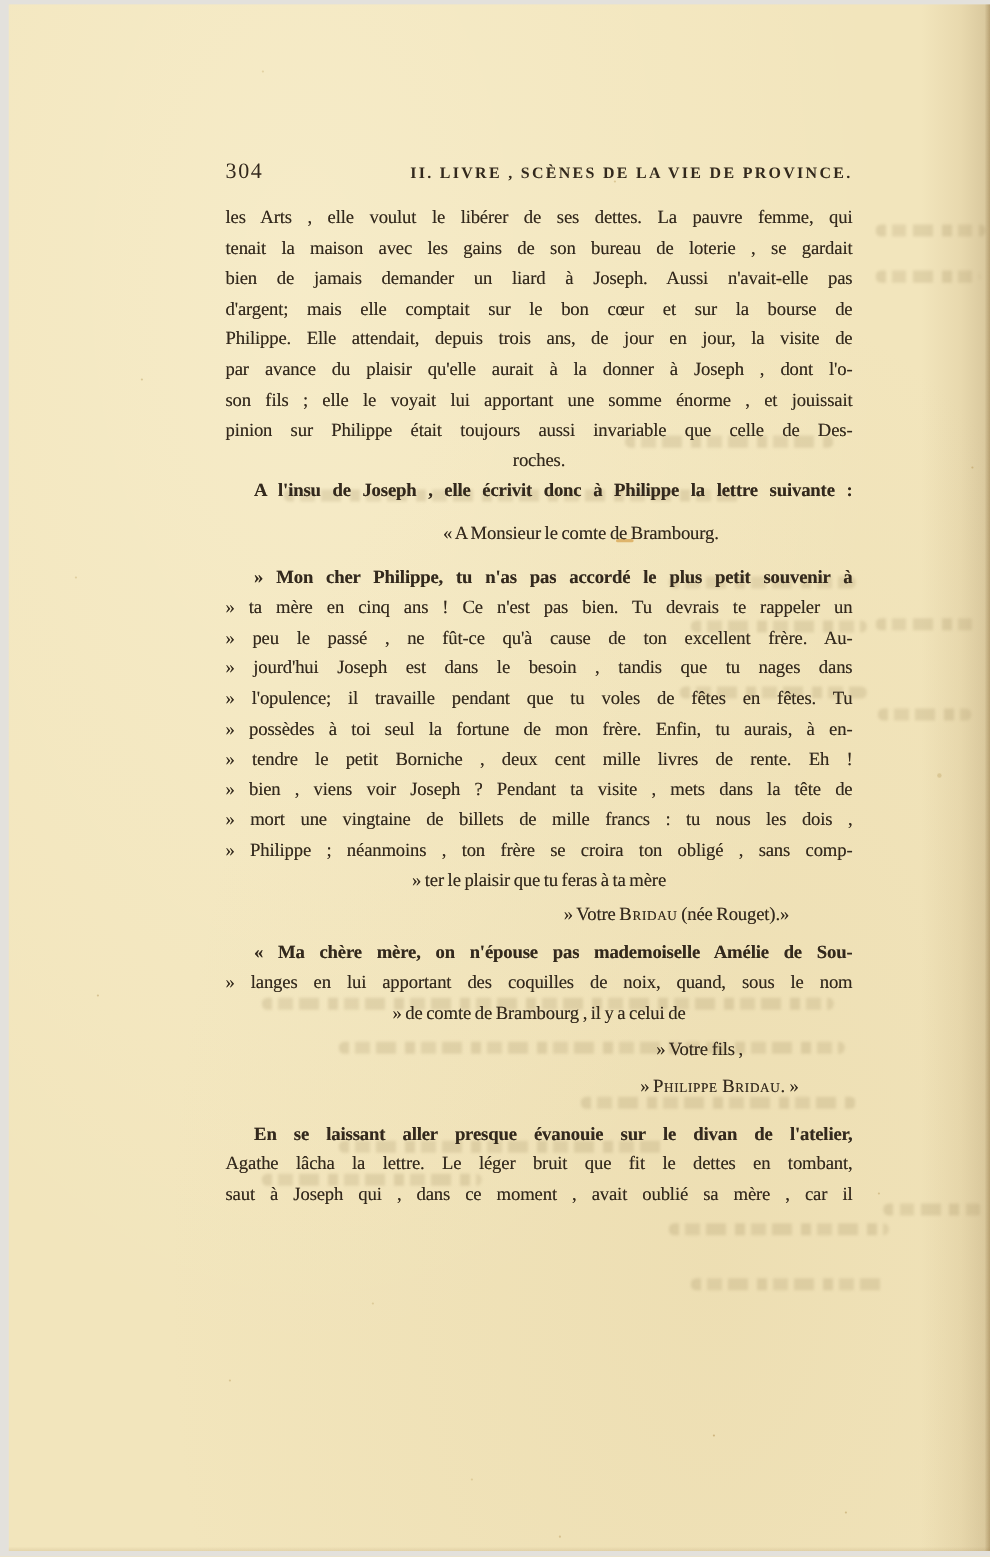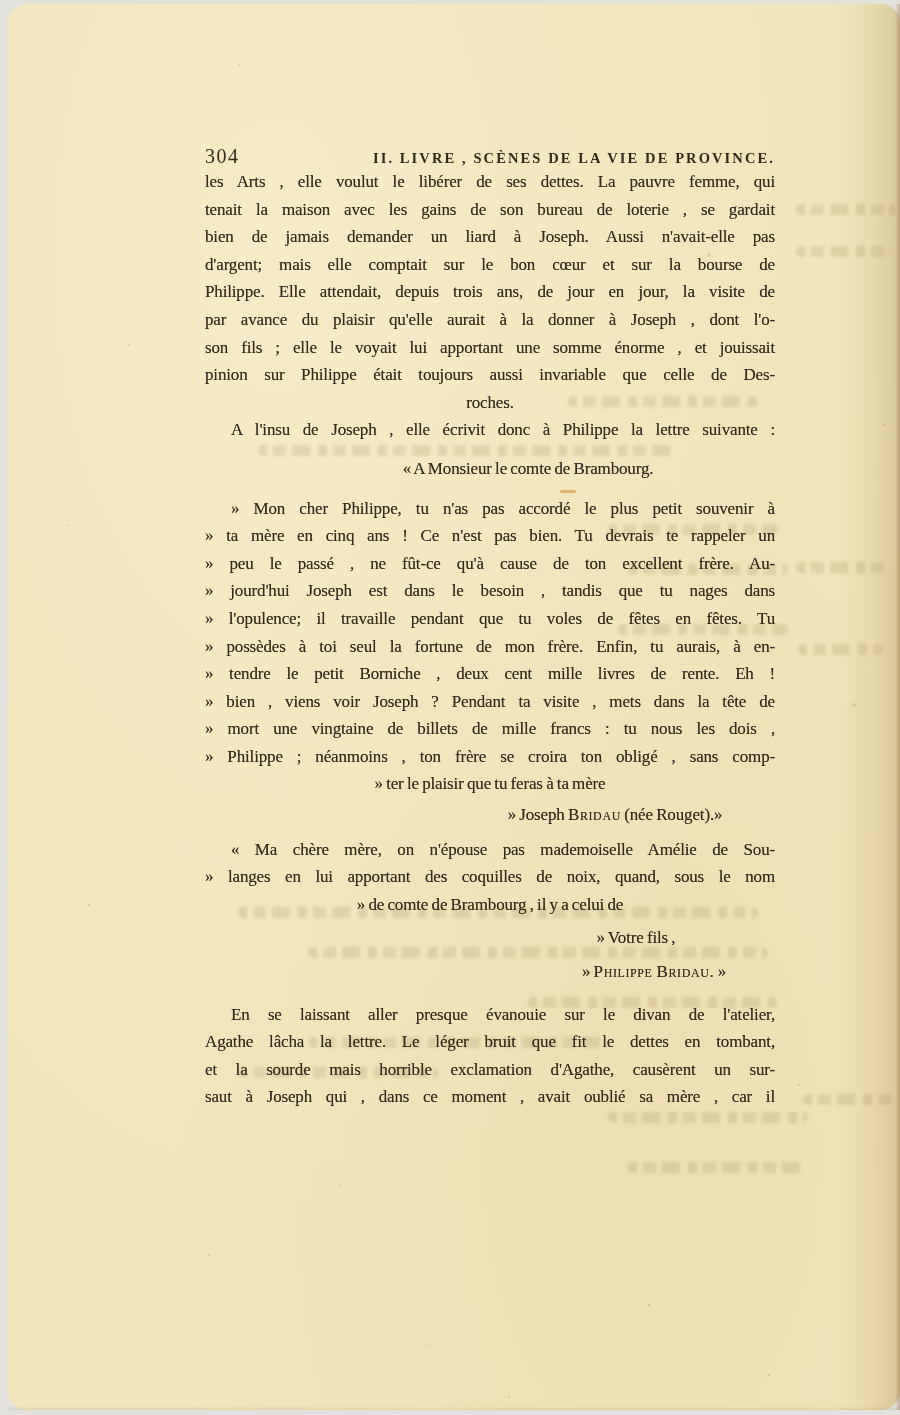--- a/index.html
+++ b/index.html
@@ -10,21 +10,20 @@
     font-family:"Liberation Serif","DejaVu Serif",serif;
   }
   .scan{position:relative;width:900px;height:1415px;}
   .page{
     position:absolute;left:8px;top:4px;right:0;bottom:5px;
     background-color:#f2e5bc;
     background-image:
       radial-gradient(ellipse at 30% 18%, rgba(255,250,228,.30), transparent 60%),
       radial-gradient(ellipse at 72% 82%, rgba(212,188,132,.16), transparent 55%),
       linear-gradient(90deg, rgba(0,0,0,0) 0%, rgba(0,0,0,0) 93%, rgba(146,110,52,.10) 97%, rgba(120,88,38,.22) 100%);
-    border-radius: 19px;
   }
   .edge-right{position:absolute;right:0;top:0;bottom:0;width:5px;
     background:linear-gradient(90deg, rgba(125,92,40,0), rgba(125,92,40,.35));}
   .edge-bottom{position:absolute;left:0;right:0;bottom:0;height:4px;
     background:linear-gradient(0deg, rgba(125,92,40,.12), rgba(125,92,40,0));}
   .specks{position:absolute;left:0;top:0;width:2px;height:2px;border-radius:50%;
     box-shadow:
       430px 155px 0 0 rgba(165,125,55,.40), 120px 340px 0 0 rgba(170,140,70,.35),
       700px 250px 0 1px rgba(190,160,90,.30), 640px 1300px 0 0 rgba(160,120,50,.40),
       200px 1250px 0 0 rgba(175,140,70,.35), 845px 700px 0 1px rgba(180,150,80,.30),
@@ -38,27 +37,27 @@
       rgba(148,128,82,.55) 0 9px, rgba(148,128,82,0) 9px 15px,
       rgba(148,128,82,.45) 15px 28px, rgba(148,128,82,0) 28px 34px,
       rgba(148,128,82,.50) 34px 52px, rgba(148,128,82,0) 52px 60px);}
   .inkmark{position:absolute;width:16px;height:3px;border-radius:2px;
     background:rgba(205,140,40,.55);filter:blur(.5px);}
   .col{position:absolute;left:197px;top:141px;width:570px;color:#33291d;}
   .header{display:flex;align-items:baseline;}
   .pgnum{font-size:20px;letter-spacing:1.5px;flex:0 0 auto;}
   .rtitle{flex:1 1 auto;text-align:right;font-size:14.5px;font-weight:bold;
     letter-spacing:2.1px;white-space:nowrap;padding-left:6px;}
-  .body{font-size:17px;line-height:27.6px;
+  .body{margin-top:16px;font-size:17px;line-height:27.6px;
     letter-spacing:-0.15px;word-spacing:-0.8px;
     text-shadow:0 0 0.5px rgba(51,41,29,.55);}
   .line{height:27.6px;white-space:nowrap;}
   .j{text-align:justify;text-align-last:justify;white-space:normal;}
   .l{text-align:center;}
-  .ind{text-indent:26px;}
+  .ind{text-indent:26px;font-weight:bold;}
   .sal{margin-left:76px;margin-top:11px;}
   .lt1{margin-top:12px;}
   .sig1{margin-left:250px;margin-top:3px;}
   .p3{margin-top:16px;}
   .lt2{margin-top:7px;}
   .closing{margin-left:292px;margin-top:6px;}
   .sig2{margin-left:328px;margin-top:6px;}
   .p4{margin-top:15px;}
   .sc{font-variant:small-caps;letter-spacing:.6px;}
 </style>
@@ -121,36 +120,35 @@
           <div class="line j fitline">» jourd'hui Joseph est dans le besoin , tandis que tu nages dans</div>
           <div class="line j fitline">» l'opulence; il travaille pendant que tu voles de fêtes en fêtes. Tu</div>
           <div class="line j fitline">» possèdes à toi seul la fortune de mon frère. Enfin, tu aurais, à en-</div>
           <div class="line j fitline">» tendre le petit Borniche , deux cent mille livres de rente. Eh !</div>
           <div class="line j fitline">» bien , viens voir Joseph ? Pendant ta visite , mets dans la tête de</div>
           <div class="line j fitline">» mort une vingtaine de billets de mille francs : tu nous les dois ,</div>
           <div class="line j fitline">» Philippe ; néanmoins , ton frère se croira ton obligé , sans comp-</div>
           <div class="line l fitline">» ter le plaisir que tu feras à ta mère</div>
         </div>
 
-        <div class="line l sig1 fitline"><span>» Joseph </span><span class="sc">Bridau</span><span> (née Rouget).»</span></div>
+        <div class="line l sig1 fitline"><span>» Votre </span><span class="sc">Bridau</span><span> (née Rouget).»</span></div>
 
 
         <div class="lt2">
           <div class="line j ind fitline">« Ma chère mère, on n'épouse pas mademoiselle Amélie de Sou-</div>
           <div class="line j fitline">» langes en lui apportant des coquilles de noix, quand, sous le nom</div>
           <div class="line l fitline">» de comte de Brambourg , il y a celui de</div>
         </div>
 
         <div class="line l closing fitline">» Votre fils ,</div>
 
         <div class="line l sig2 fitline"><span>» </span><span class="sc">Philippe Bridau.</span><span> »</span></div>
 
         <div class="p4">
           <div class="line j ind fitline">En se laissant aller presque évanouie sur le divan de l'atelier,</div>
           <div class="line j fitline">Agathe lâcha la lettre. Le léger bruit que fit le dettes en tombant,</div>
-          <div class="line j fitline">et la sourde mais horrible exclamation d'Agathe, causèrent un sur-</div>
           <div class="line j fitline">saut à Joseph qui , dans ce moment , avait oublié sa mère , car il</div>
         </div>
 
       </div>
     </div>
   </div>
 </div>
 
 </body></html>

